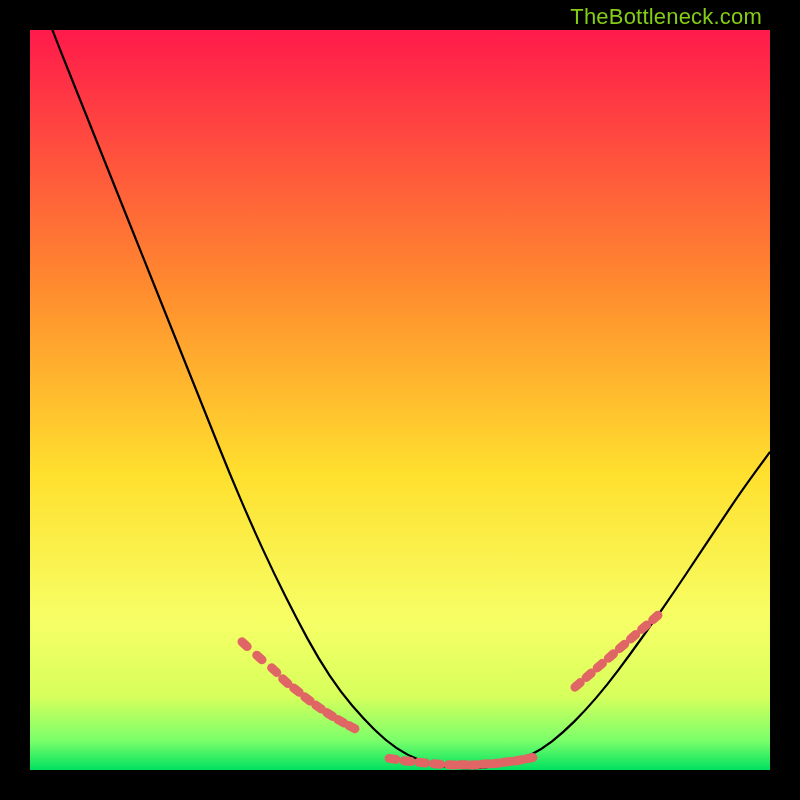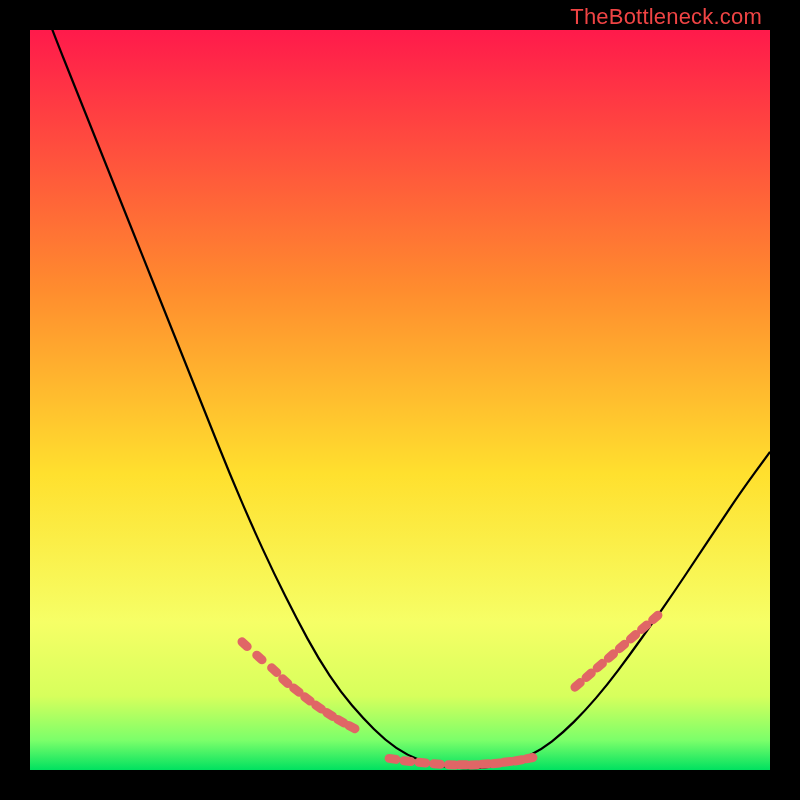--- a/index.html
+++ b/index.html
@@ -24,21 +24,21 @@
     left: 0;
     top: 0;
     width: 740px;
     height: 740px;
     overflow: hidden;
   }
   .watermark {
     position: absolute;
     top: 4px;
     right: 38px;
-    color: #ef4444;
+    color: #84cc16;
     font-size: 22px;
     letter-spacing: 0.2px;
     font-weight: 500;
     pointer-events: none;
     user-select: none;
   }
   svg {
     display: block;
   }
 </style>

